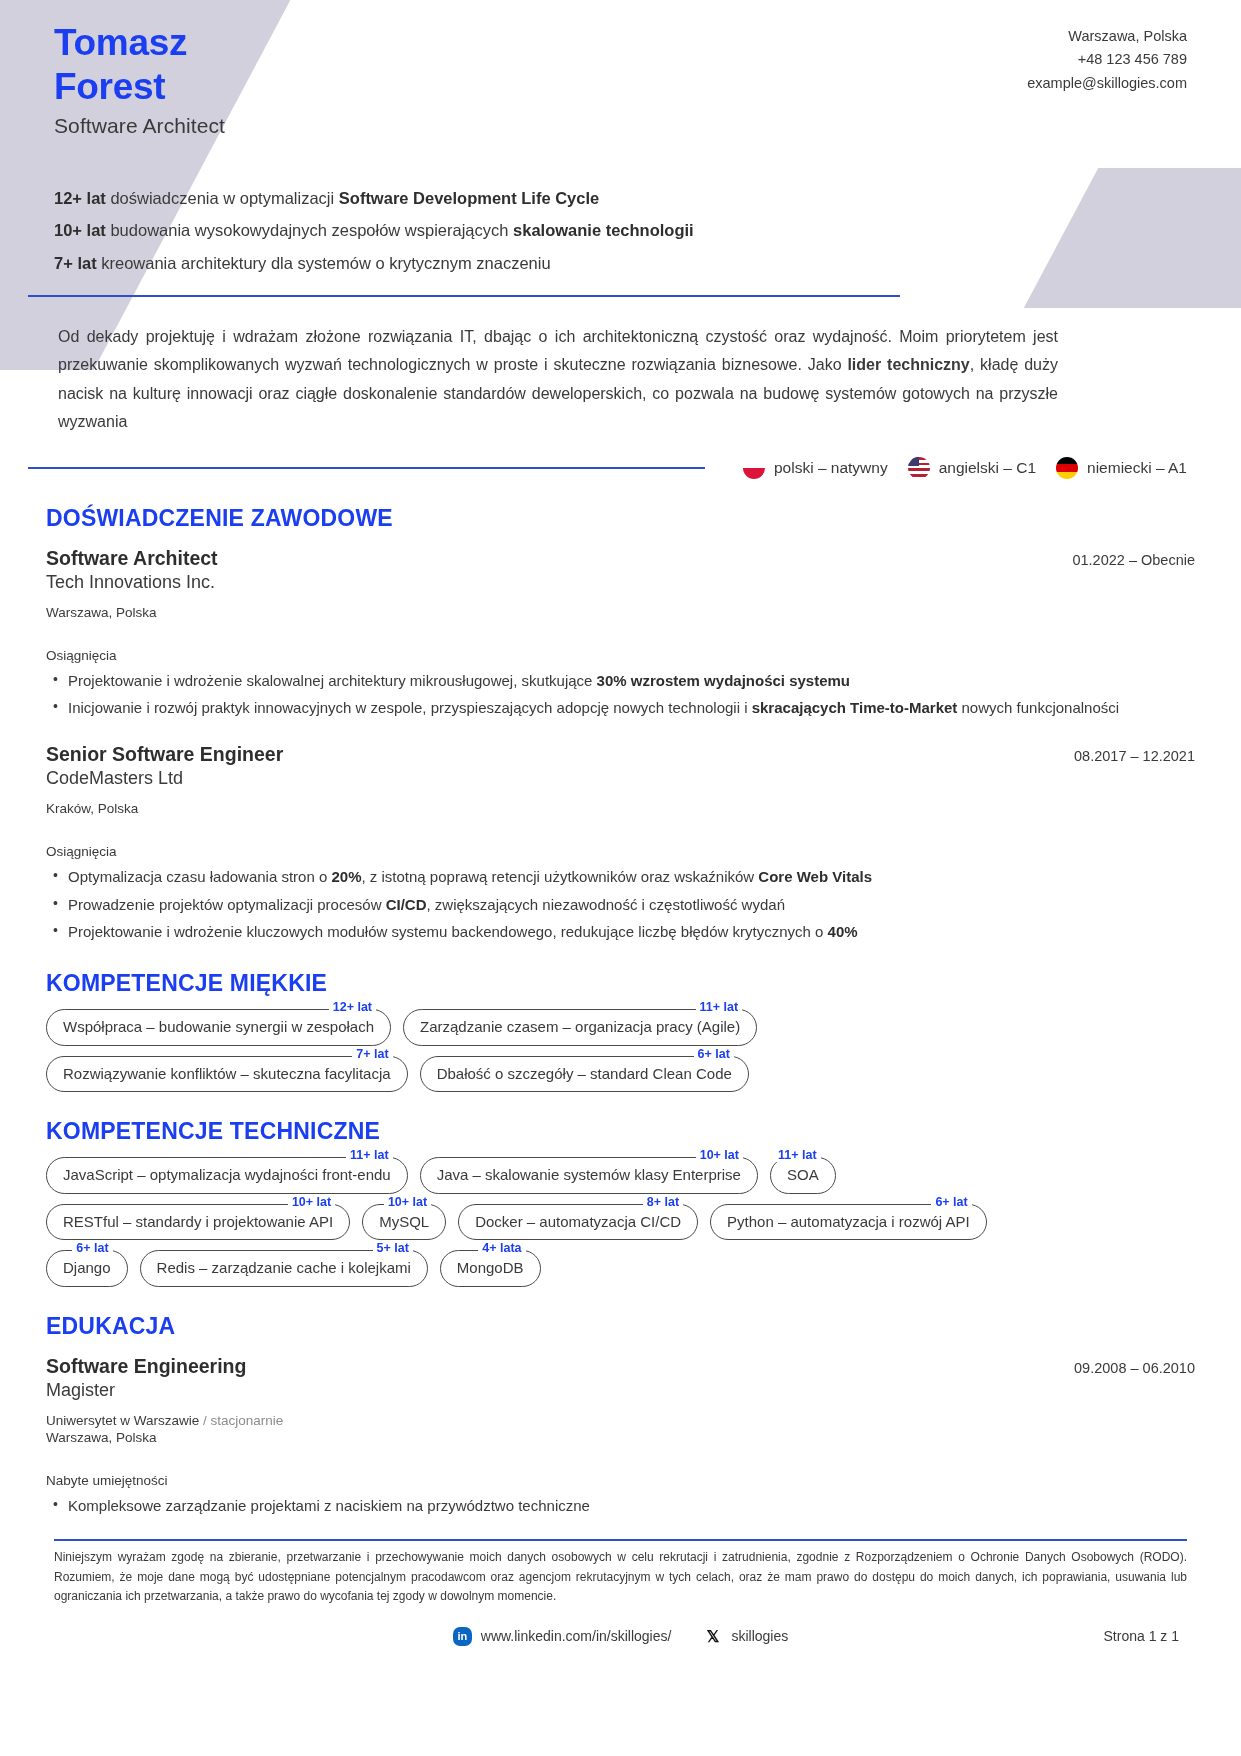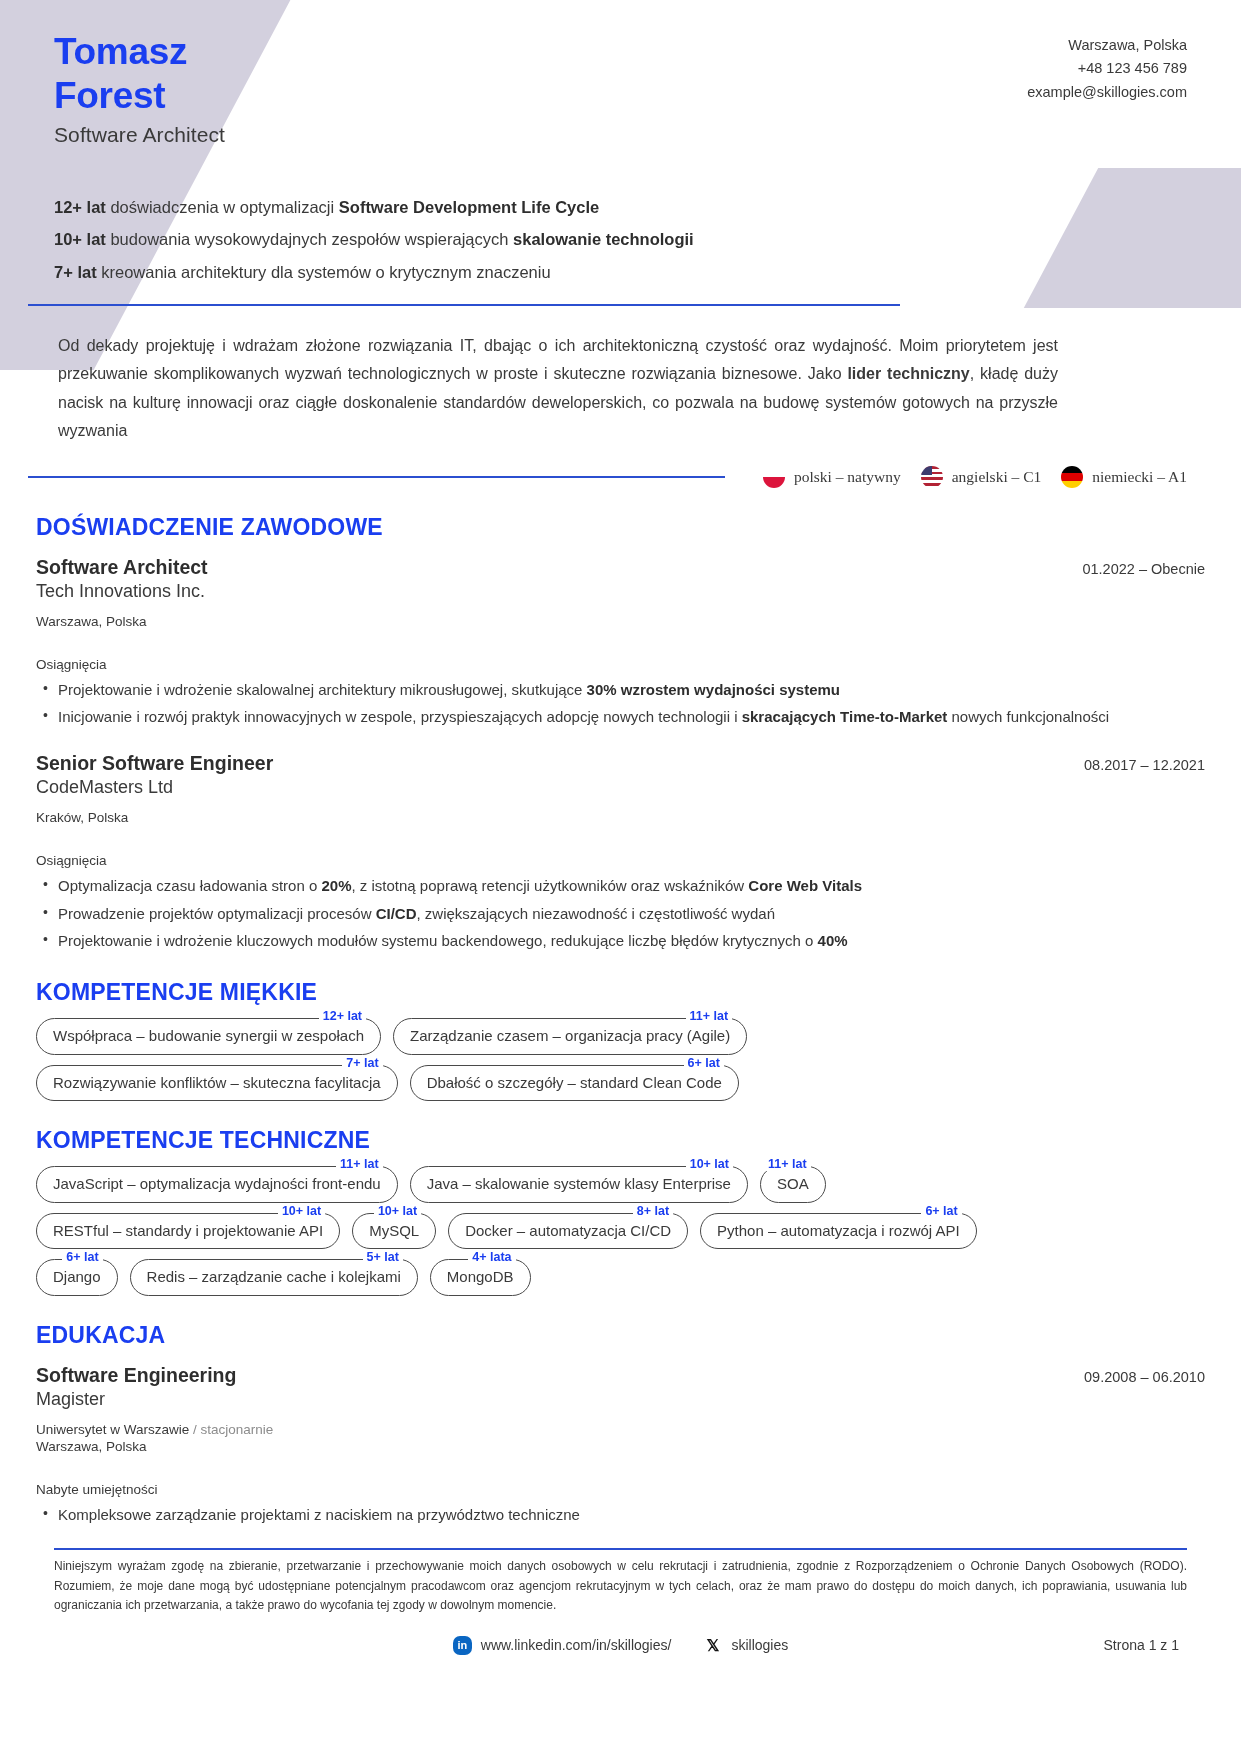--- a/index.html
+++ b/index.html
@@ -35,21 +35,21 @@
     transform: skewX(-28deg);
   }
 
   .content { position: relative; z-index: 2; }
 
   
   .header {
     display: flex;
     justify-content: space-between;
     align-items: flex-start;
-    padding: 26px 54px 0 54px;
+    padding: 17px 54px 0 54px;
   }
   .name-block { padding-top: 4px; }
   .name {
     font-size: 37px;
     font-weight: 700;
     color: #1a3ef0;
     line-height: 1.18;
     letter-spacing: -0.3px;
   }
   .job-title {
@@ -95,21 +95,20 @@
     width: 1000px;
   }
   .summary b { font-weight: 700; }
 
   
   .lang-row {
     display: flex;
     align-items: center;
     margin: 20px 54px 0 28px;
     gap: 0;
-    font-family: Liberation Serif, serif;
   }
   .lang-rule {
     flex: 1;
     height: 2px;
     background: #2b4fd0;
     margin-right: 18px;
   }
   .lang-item {
     display: flex;
     align-items: center;
@@ -124,21 +123,21 @@
   .flag-us .stripes {
     position: absolute; inset: 0;
     background: repeating-linear-gradient(to bottom, #b22234 0 2.8px, #ffffff 2.8px 5.6px);
   }
   .flag-us .canton {
     position: absolute; top: 0; left: 0; width: 11px; height: 9px; background: #3c3b6e;
   }
   .flag-de { background: linear-gradient(to bottom, #000000 0 33.3%, #dd0000 33.3% 66.6%, #ffce00 66.6% 100%); }
 
   
-  .section { padding: 0 36px; }
+  .section { padding: 0 46px; }
   .sec-title {
     font-size: 23px;
     font-weight: 700;
     color: #1a3ef0;
     letter-spacing: 0.2px;
     margin-top: 26px;
     margin-bottom: 12px;
   }
 
   

